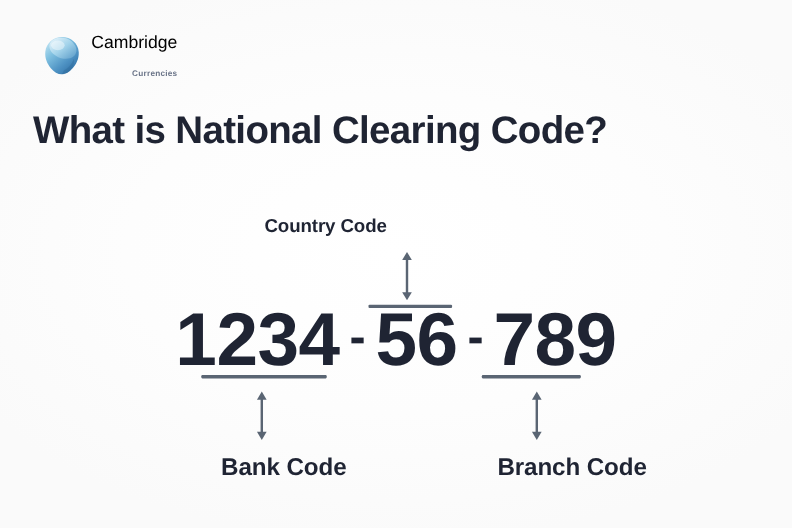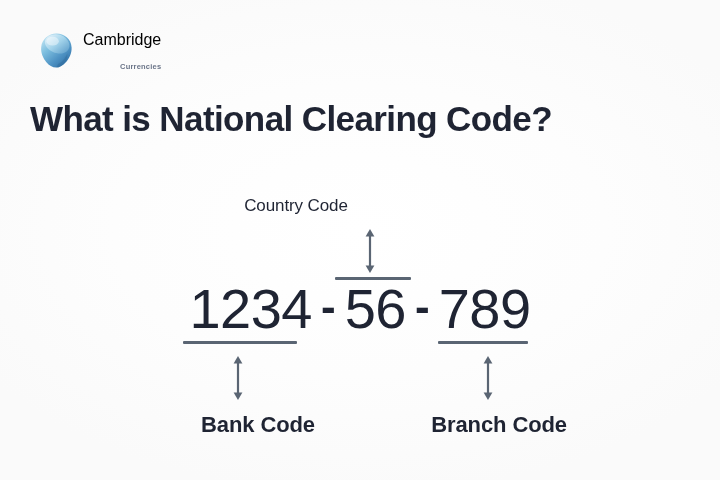--- a/index.html
+++ b/index.html
@@ -66,21 +66,21 @@
   }
 
   
   #country-label {
     position: absolute;
     left: 0;
     top: 196px;
     width: 592px;
     text-align: center;
     font-size: 17px;
-    font-weight: normal;
+    font-weight: bold;
     color: #1f2433;
     letter-spacing: -0.1px;
   }
   .arrow-v {
     position: absolute;
     display: block;
   }
 
   
   #code-line {
@@ -89,22 +89,22 @@
     top: 278px;
     width: 720px;
     height: 62px;
     display: flex;
     align-items: center;
     justify-content: center;
     gap: 9px;
   }
   .code-seg {
     position: relative;
-    font-size: 56px;
-    font-weight: normal;
+    font-size: 68px;
+    font-weight: bold;
     color: #1f2433;
     letter-spacing: -0.5px;
     line-height: 1;
   }
   .code-dash {
     font-size: 44px;
     font-weight: bold;
     color: #1f2433;
     line-height: 1;
     padding-bottom: 4px;
@@ -126,21 +126,21 @@
     position: absolute;
     top: 412px;
     font-size: 22px;
     font-weight: bold;
     color: #1f2433;
     letter-spacing: -0.1px;
     text-align: right;
     white-space: nowrap;
   }
   #bank-label   { left: 160px; width: 155px; }
-  #branch-label { left: 402px; width: 165px; }
+  #branch-label { left: 423px; width: 165px; }
 </style>
 </head>
 <body>
 
 <div id="infographic">
 
   <div id="brand">
     <svg id="brand-mark" viewBox="0 0 36 40">
       <defs>
         <linearGradient id="blobGrad" x1="0.15" y1="0.05" x2="0.85" y2="0.95">

